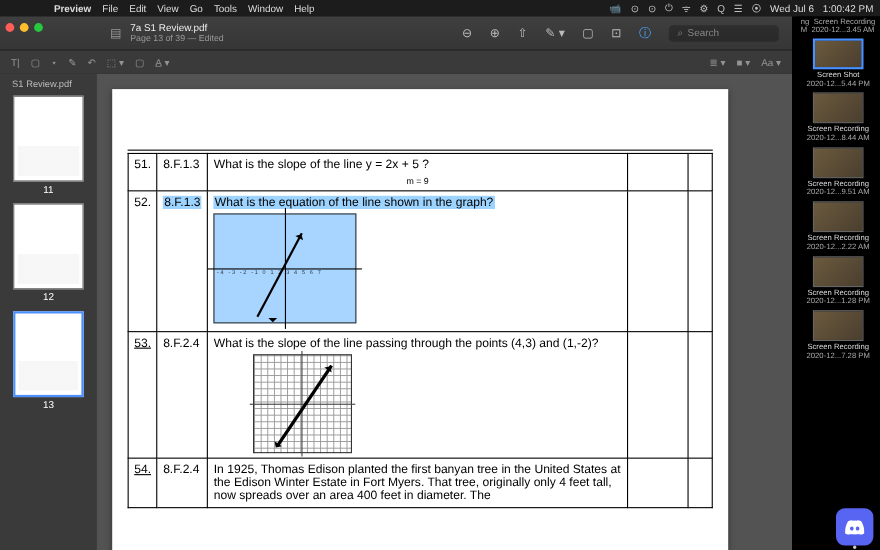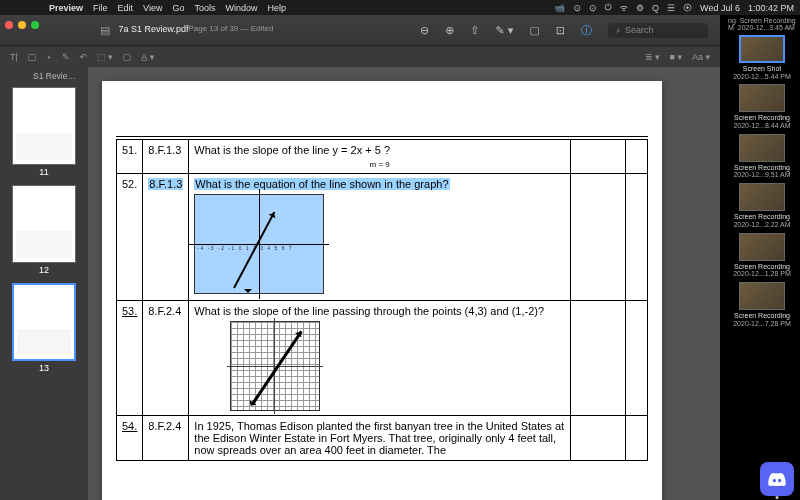--- a/index.html
+++ b/index.html
@@ -8,32 +8,32 @@
 .menubar .left { display:flex; gap:10px; align-items:center; }
 .menubar .right { display:flex; gap:8px; align-items:center; }
 .menubar .apple { font-size:10px; }
 .menubar .appname { font-weight:600;padding-left:33px; }
 .menubar .icon { opacity:0.85; }
 .traffic { position:absolute; left:5px; top:21px; display:flex; gap:5px; z-index:10; }
 .traffic span { width:8px; height:8px; border-radius:50%; display:block; }
 .tr-r{background:#ff5f56}.tr-y{background:#ffbd2e}.tr-g{background:#27c93f}
 .window { position:absolute; left:0; top:15px; width:720px; height:485px; background:#2b2b2b; display:flex; flex-direction:column; }
 .titlebar { height:30px; background:linear-gradient(#3f3f3f,#363636); display:flex; align-items:center; padding-left:100px; color:#ccc; font-size:9px; }
-.titlebar .tcol { display:flex; flex-direction:row; line-height:1.1; margin-left:8px; }
+.titlebar .tcol { display:flex; flex-direction:column; line-height:1.1; margin-left:8px; }
 .titlebar .tname { color:#eee; }
 .titlebar .tsub { color:#999; font-size:8px; }
 .titlebar .ticon { color:#999; font-size:11px; }
 .titlebar .tools { margin-left:auto; display:flex; gap:16px; padding-right:12px; align-items:center; color:#bbb; font-size:11px; }
 .titlebar .search { background:rgba(0,0,0,0.25); border-radius:4px; padding:2px 8px; font-size:9px; color:#888; width:100px; display:flex; align-items:center; gap:4px; }
 .toolbar { height:22px; background:#3a3a3a; display:flex; align-items:center; gap:10px; padding:0 10px; font-size:9px; color:#aaa; border-top:1px solid #222; }
 .toolbar span { opacity:0.8; }
 .main { flex:1; display:flex; background:#3a3a3a; overflow:hidden; }
 .sidebar { width:88px; background:#3a3a3a; overflow-y:auto; }
 .sidebar::-webkit-scrollbar{width:0}
-.side-title { color:#bbb; font-size:8.5px; padding:4px 11px 2px; white-space:nowrap; overflow:hidden; text-overflow:ellipsis;margin-left:22px; }
+.side-title { color:#bbb; font-size:8.5px; padding:4px 11px 2px; white-space:nowrap; overflow:hidden; text-overflow:ellipsis; }
 .thumb { margin:4px auto 2px; width:64px; height:78px; background:#fff; border:1px solid #666; font-size:4px; color:#333; display:flex; align-items:center; justify-content:center; }
 .thumb.sel { border:2px solid #4a90ff; }
 .thumb .mock { width:90%; height:90%; background:linear-gradient(#fff 60%,#eee 60%); opacity:0.5; }
 .pgnum { color:#fff; font-size:9px; text-align:center; margin:2px 0 8px; }
 .content { flex:1; background:#535353; padding:14px 0 0 14px; overflow:hidden; }
 .page { background:#fff; width:560px; height:450px; padding:10px 14px; box-shadow:0 2px 6px rgba(0,0,0,0.4); overflow:hidden; }
 .spacer { height:46px; border-bottom:1px solid #000; background:#fff; }
 table { border-collapse:collapse; width:100%; font-family:Cambria,Georgia,serif; font-size:11px; color:#000; margin-top:2px; }
 td { border:1px solid #000; padding:4px 5px; vertical-align:top; }
 td.num { width:22px; text-align:right; }

